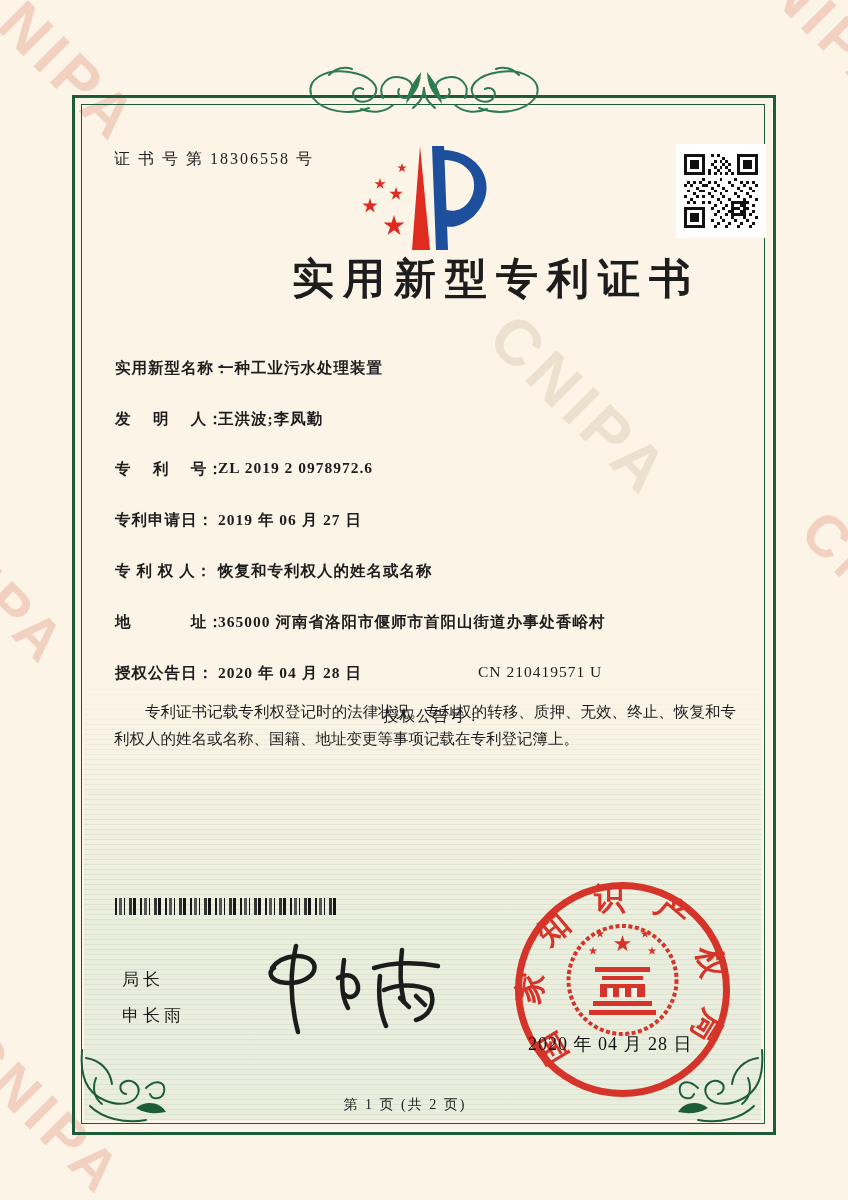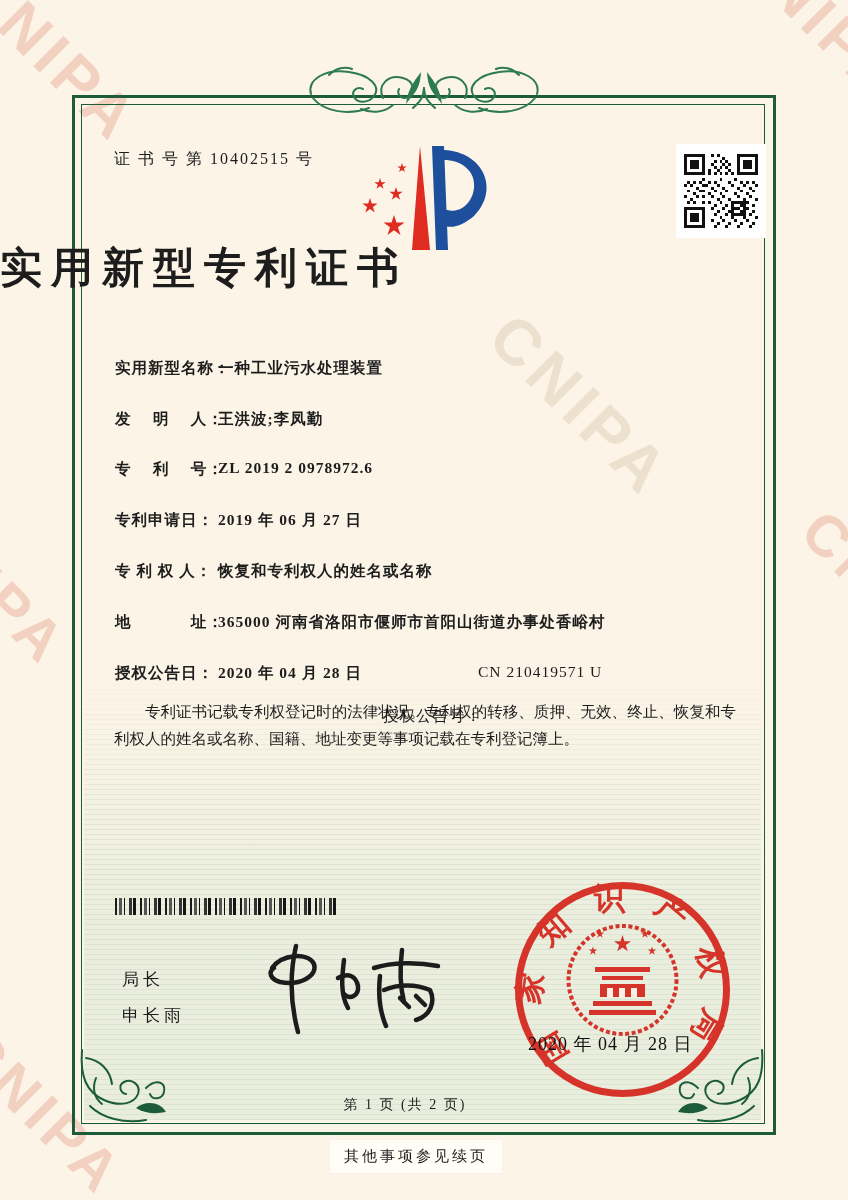--- a/index.html
+++ b/index.html
@@ -37,21 +37,21 @@
   .corner{position:absolute;width:92px;height:82px;z-index:3;}
   .corner.bl{left:76px;top:1048px;}
   .corner.br{left:676px;top:1048px;transform:scaleX(-1);}
 
   
   .cert-no{position:absolute;left:114px;top:149px;font-size:16px;letter-spacing:2px;z-index:4;}
   .logo{position:absolute;left:358px;top:142px;width:148px;height:116px;z-index:4;}
   .qr-box{position:absolute;left:676px;top:144px;width:90px;height:94px;background:#fff;z-index:4;
           display:flex;align-items:center;justify-content:center;}
   .qr-box svg{width:74px;height:74px;}
-  .title{position:absolute;left:0;top:240px;width:700px;text-align:left;font-size:42px;
+  .title{position:absolute;left:0;top:251px;width:700px;text-align:right;font-size:42px;
          font-weight:bold;letter-spacing:9px;z-index:4;}
 
   
   .row{position:absolute;left:115px;font-size:15.5px;letter-spacing:1px;z-index:4;white-space:nowrap;font-weight:bold;}
   .row .val{position:absolute;left:103px;white-space:nowrap;}
   .r1{top:358px}.r2{top:409px}.r3{top:459px}.r4{top:510px}.r5{top:561px}.r6{top:612px}.r7{top:663px}
   .grant2-label{position:absolute;left:383px;top:663px;font-size:15.5px;letter-spacing:1px;z-index:4;margin-top:43px;}
   .grant2-val{position:absolute;left:478px;top:663px;font-size:15.5px;letter-spacing:1px;z-index:4;}
 
   
@@ -126,21 +126,21 @@
     <g stroke="#1d5c38" fill="none" stroke-width="2" stroke-linecap="round">
       <path d="M6 2 C4 28 10 44 28 52 C44 59 58 56 62 46 C65 37 56 30 48 34 C42 37 44 45 50 46"></path>
       <path d="M10 10 C24 12 34 22 36 36"></path>
       <path d="M14 58 C26 70 48 76 70 72"></path>
       <path d="M60 60 C70 52 84 54 90 64 C80 66 70 66 60 60 Z" fill="#1d5c38" stroke="none"></path>
       <path d="M70 40 C80 30 90 34 88 44 C86 52 76 52 74 46"></path>
       <path d="M20 30 C16 40 18 50 26 56"></path>
     </g>
   </svg>
 
-  <div class="cert-no">证 书 号 第 10402515 号</div>
+  <div class="cert-no">证 书 号 第 18306558 号</div>
 
   <svg class="logo" viewBox="0 0 148 116">
     <defs>
       <path id="star" d="M0 -1 L0.224 -0.309 L0.951 -0.309 L0.363 0.118 L0.588 0.809 L0 0.382 L-0.588 0.809 L-0.363 0.118 L-0.951 -0.309 L-0.224 -0.309 Z"></path>
     </defs>
     <polygon points="62,4 72,108 54,108" fill="#e02b20"></polygon>
     <polygon points="66,4 78,4 82,108 70,108" fill="#1e4f9c" transform="translate(8,0)"></polygon>
     <path d="M86 8 C126 10 142 48 116 74 C104 84 92 88 84 82 L84 66 C98 74 114 64 116 46 C118 28 102 18 86 18 Z" fill="#1e4f9c"></path>
     <use href="#star" transform="translate(44,26) scale(5)" fill="#e02b20"></use>
     <use href="#star" transform="translate(38,52) scale(7)" fill="#e02b20"></use>
@@ -256,15 +256,14 @@
     <g fill="#fbf2e5">
       <rect x="102" y="116" width="6" height="9"></rect>
       <rect x="114" y="116" width="6" height="9"></rect>
       <rect x="126" y="116" width="6" height="9"></rect>
     </g>
   </svg>
   <div class="seal-date">2020 年 04 月 28 日</div>
 
   <div class="page-info">第 1 页 (共 2 页)</div>
 
-  <div class="footer-note">其他事项参见续页</div>
 
 </div>
 
 </body></html>

